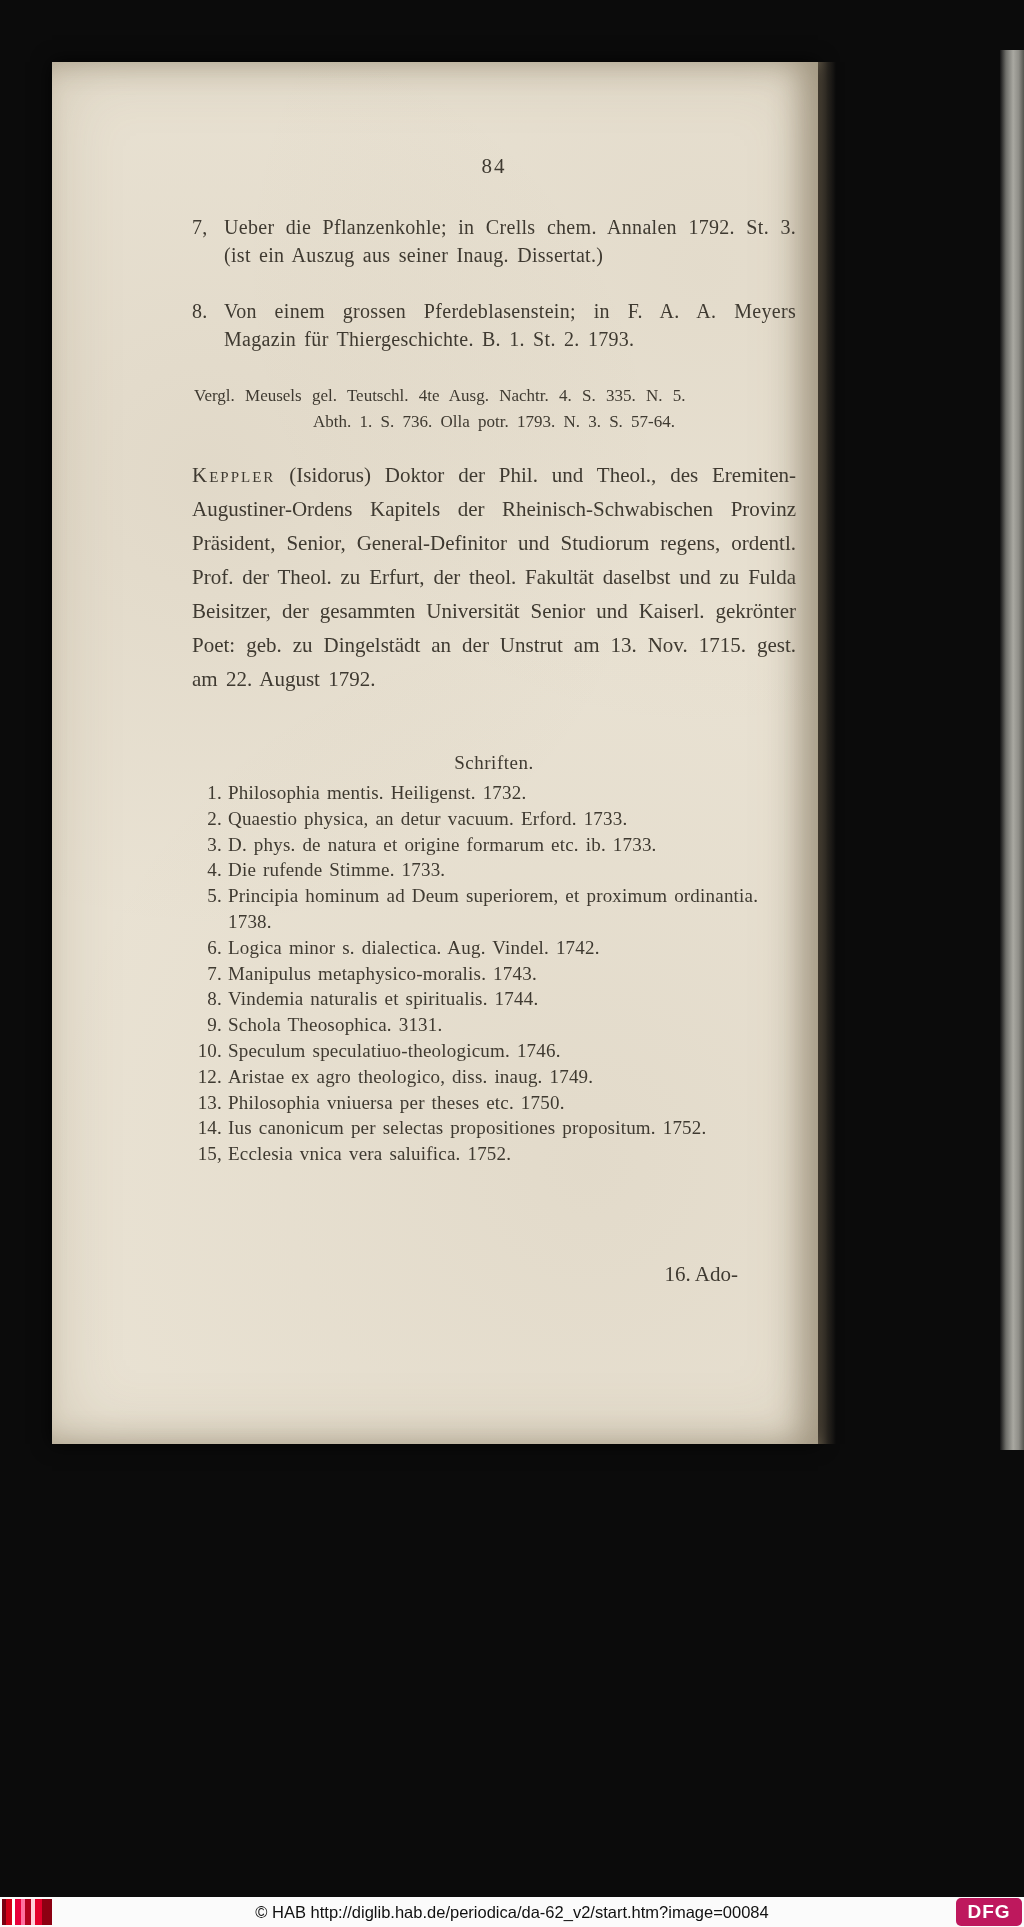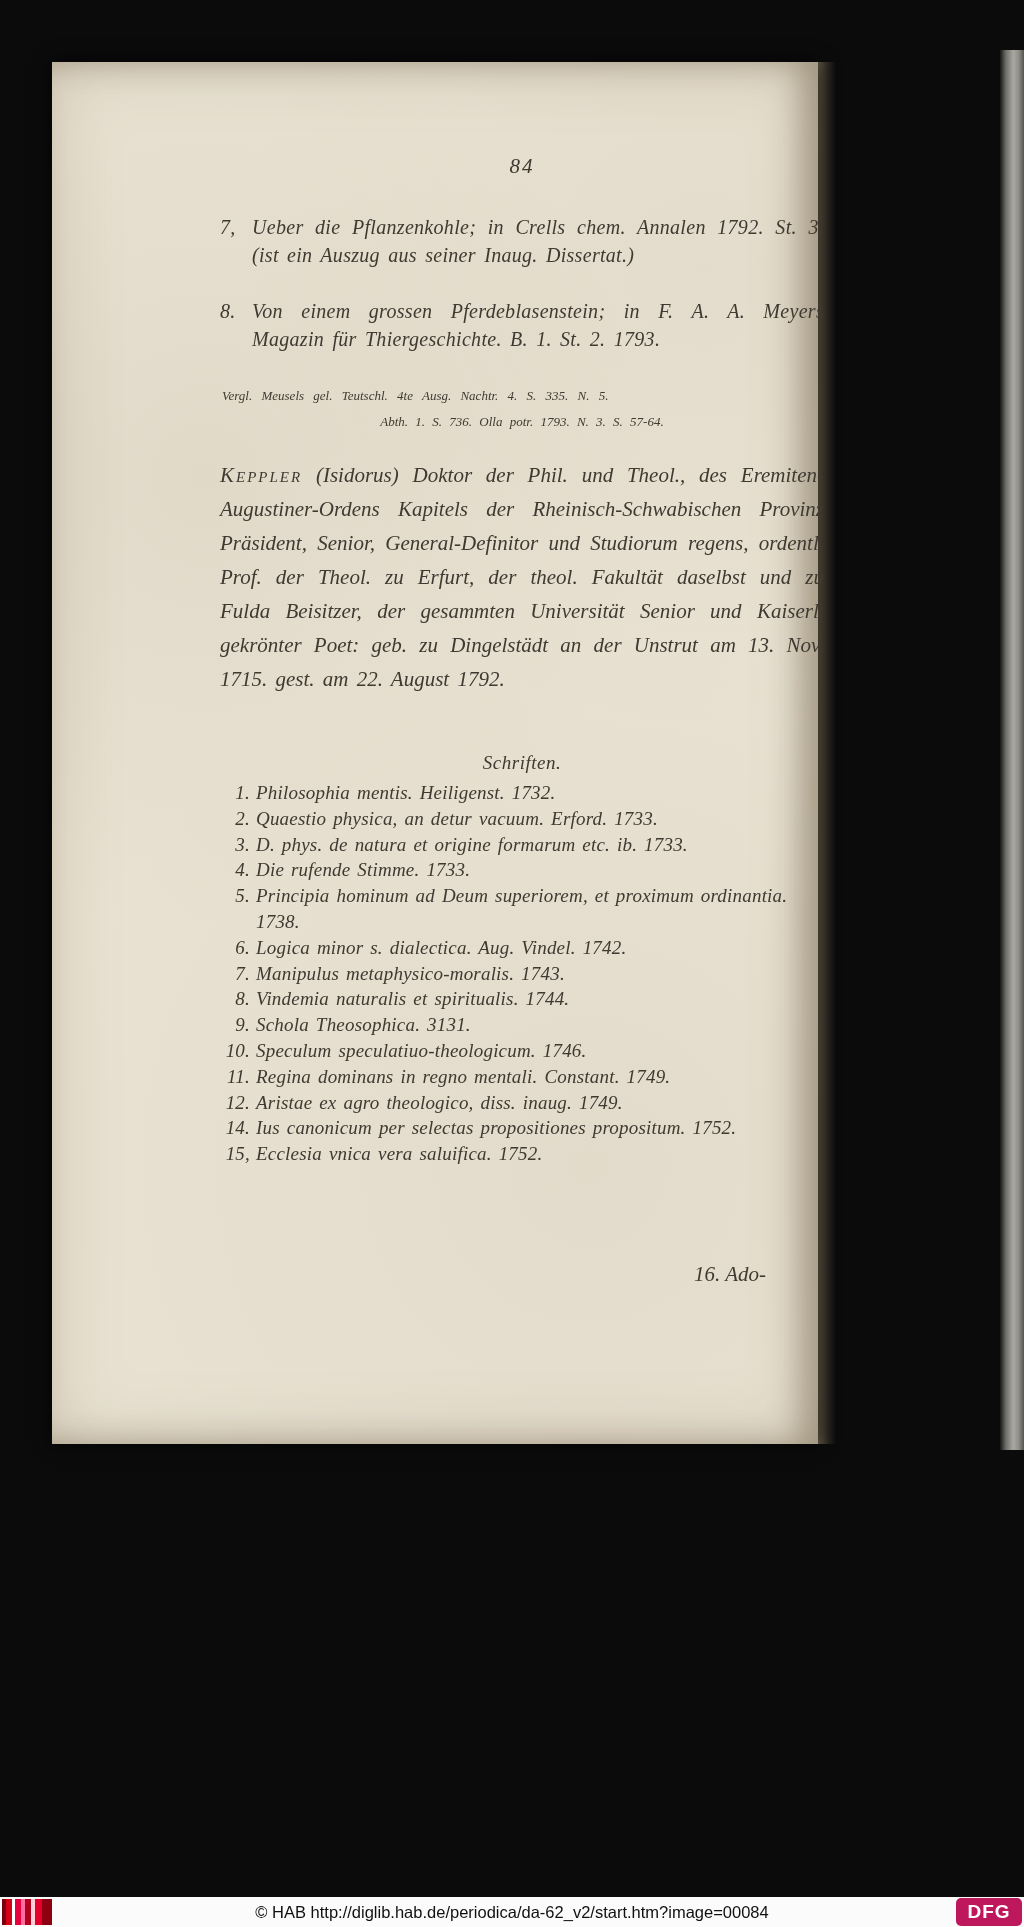--- a/index.html
+++ b/index.html
@@ -24,31 +24,31 @@
     background-image:
       radial-gradient(circle at 20% 30%, rgba(120,95,60,0.07), transparent 40%),
       radial-gradient(circle at 70% 80%, rgba(120,95,60,0.06), transparent 45%),
       radial-gradient(circle at 85% 15%, rgba(120,95,60,0.05), transparent 35%);
     box-shadow: inset -18px 0 30px rgba(70,55,30,0.35),
                 inset 0 0 70px rgba(120,100,65,0.22),
                 0 0 18px rgba(0,0,0,0.8);
     color:#3f3a31;
   }
   .content { position:absolute; inset:0; }
-  .blk { position:absolute; left:168px; width:604px;font-style:italic; }
+  .blk { position:absolute; left:140px; width:604px; }
 
   .pageno { top:92px; text-align:center; font-size:21px; letter-spacing:2px; }
 
   .entry { display:flex; font-size:20px; line-height:27.5px; letter-spacing:0.3px; word-spacing:3px; }
   .entry-7 { top:152px; }
   .entry-8 { top:236px; }
   .enum { flex:none; width:32px; }
   .etext { flex:1; text-align:justify; }
 
-  .vergl { top:321px; font-size:13px; line-height:26px; }
+  .vergl { top:321px; font-size:17px; line-height:26px; }
   .vline1 { word-spacing:6px; padding-left:2px; }
   .vline2 { text-align:center; word-spacing:4px; }
 
   .bio { top:396px; margin:0; font-size:21px; line-height:34px; text-align:justify; word-spacing:3px; }
   .bio-name { font-variant:small-caps; letter-spacing:2px; }
 
   .schriften { top:690px; text-align:center; font-size:19px; letter-spacing:0.5px; }
 
   .works { top:718px; }
   .work { display:flex; font-size:19px; line-height:25.8px; letter-spacing:0.2px; word-spacing:2px; }
@@ -151,26 +151,26 @@
           </div>
         <div class="work">
             <span class="wnum">9.</span>
             <span class="wtext">Schola Theosophica. 3131.</span>
           </div>
         <div class="work">
             <span class="wnum">10.</span>
             <span class="wtext">Speculum speculatiuo-theologicum. 1746.</span>
           </div>
         <div class="work">
-            <span class="wnum">11.</span>
-            <span class="wtext">Regina dominans in regno mentali. Constant. 1749.</span>
+            <span class="wnum">12.</span>
+            <span class="wtext">Aristae ex agro theologico, diss. inaug. 1749.</span>
           </div>
         <div class="work">
-            <span class="wnum">12.</span>
-            <span class="wtext">Aristae ex agro theologico, diss. inaug. 1749.</span>
+            <span class="wnum">13.</span>
+            <span class="wtext">Philosophia vniuersa per theses etc. 1750.</span>
           </div>
         <div class="work">
             <span class="wnum">14.</span>
             <span class="wtext">Ius canonicum per selectas propositiones propositum. 1752.</span>
           </div>
         <div class="work">
             <span class="wnum">15,</span>
             <span class="wtext">Ecclesia vnica vera saluifica. 1752.</span>
           </div>
       </div>

